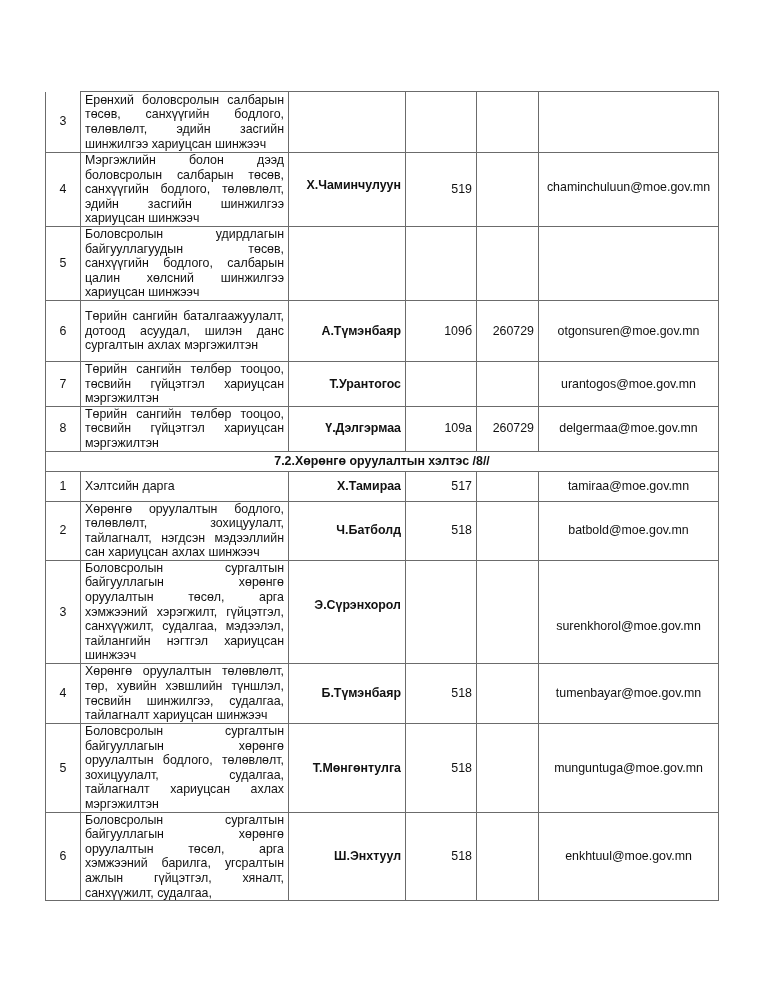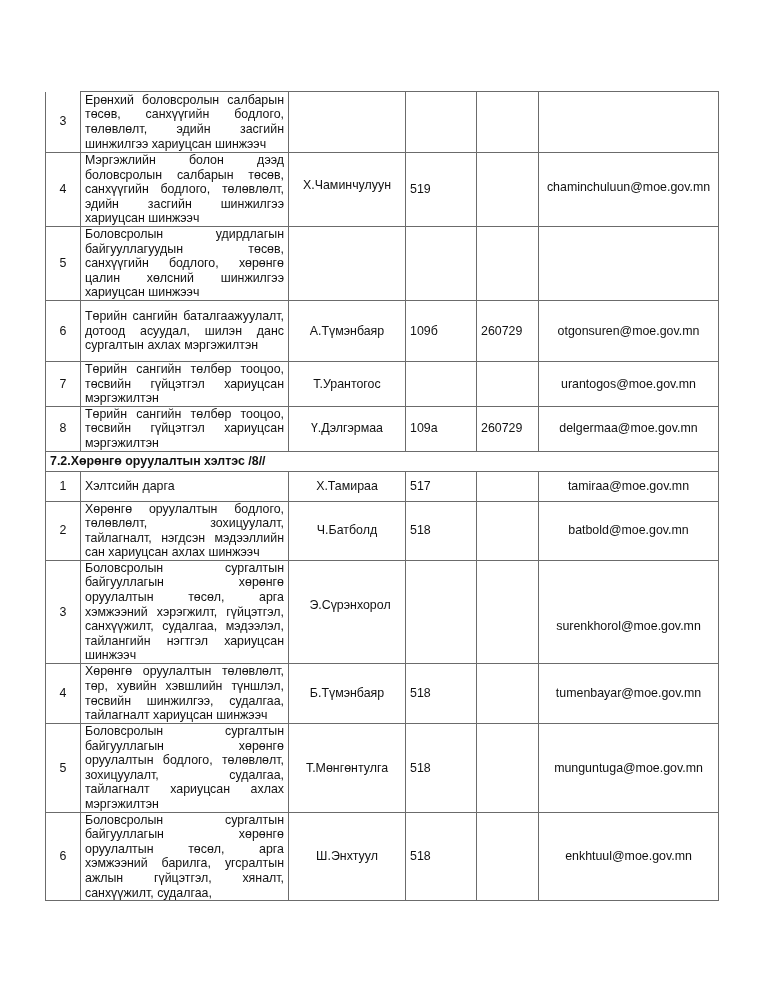--- a/index.html
+++ b/index.html
@@ -8,24 +8,24 @@
   table.doc {
     position: absolute; left: 45px; top: 91px;
     border-collapse: collapse; table-layout: fixed; width: 673px;
     font-size: 12.4px; line-height: 14.6px;
   }
   table.doc td { border: 1px solid #6b6b6b; padding: 0 4px; vertical-align: middle; }
   table.doc tr.first td { border-top: 1px solid #6b6b6b; margin-top: 16px; }
   table.doc tr.first td.num { border-top: none; }
   td.num { text-align: center; }
   td.desc { text-align: justify; text-align-last: left; vertical-align: top; padding-top: 1px; padding-bottom: 1px; }
-  td.name { text-align: center; padding-left: 7px; }
-  td.room, td.phone { text-align: left; }
+  td.name { text-align: right; padding-left: 7px; font-weight: bold; }
+  td.room, td.phone { text-align: right; }
   td.email { text-align: center; word-break: break-all; padding: 0 8px; }
-  td.section { text-align: left; font-weight: bold; padding: 2px 0 2px 0; }
+  td.section { text-align: center; font-weight: bold; padding: 2px 0 2px 0; }
   col.c1 { width: 35px; } col.c2 { width: 208px; } col.c3 { width: 117px; }
   col.c4 { width: 71px; } col.c5 { width: 62px; } col.c6 { width: 180px; }
   .name.offset { padding-left: 10px; margin-left: 44px; }
 </style>
 </head>
 <body>
 
 <table class="doc">
   <colgroup>
     <col class="c1">
@@ -48,21 +48,21 @@
     <tr style="height:72px">
       <td class="num">4</td>
       <td class="desc">Мэргэжлийн болон дээд боловсролын салбарын төсөв, санхүүгийн бодлого, төлөвлөлт, эдийн засгийн шинжилгээ хариуцсан шинжээч</td>
       <td class="name" style="vertical-align:middle;padding-bottom:8px">Х.Чаминчулуун</td>
       <td class="room">519</td>
       <td class="phone"></td>
       <td class="email" style="padding-bottom:4px">chaminchuluun@moe.gov.mn</td>
     </tr>
     <tr style="height:70px">
       <td class="num">5</td>
-      <td class="desc">Боловсролын удирдлагын байгууллагуудын төсөв, санхүүгийн бодлого, хөрөнгө цалин хөлсний шинжилгээ хариуцсан шинжээч</td>
+      <td class="desc">Боловсролын удирдлагын байгууллагуудын төсөв, санхүүгийн бодлого, салбарын цалин хөлсний шинжилгээ хариуцсан шинжээч</td>
       <td class="name"></td>
       <td class="room"></td>
       <td class="phone"></td>
       <td class="email"></td>
     </tr>
     <tr style="height:61px">
       <td class="num">6</td>
       <td class="desc">Төрийн сангийн баталгаажуулалт, дотоод асуудал, шилэн данс сургалтын ахлах мэргэжилтэн</td>
       <td class="name">А.Түмэнбаяр</td>
       <td class="room">109б</td>

